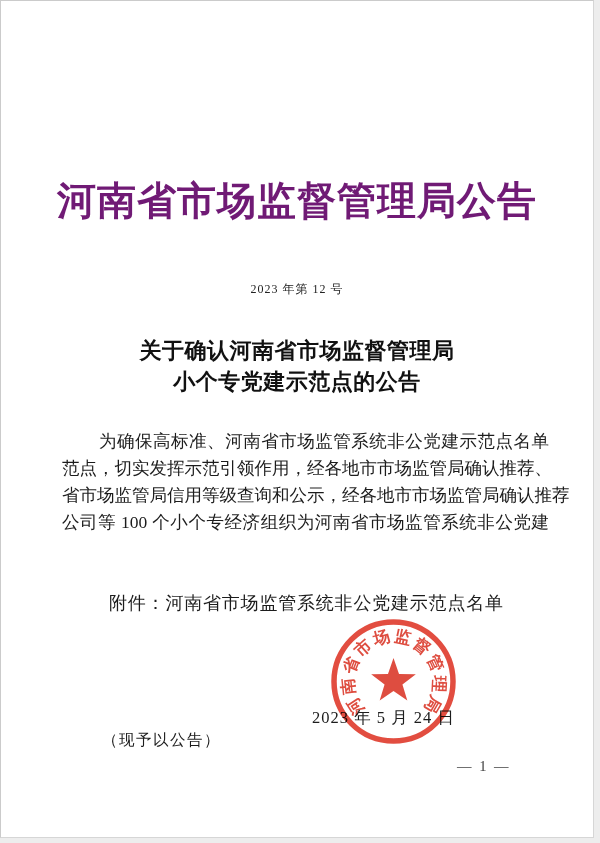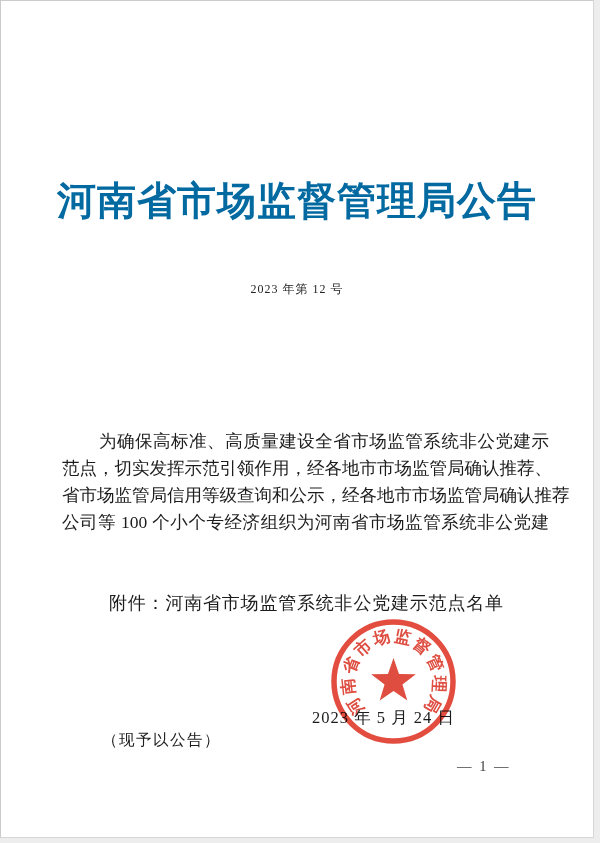--- a/index.html
+++ b/index.html
@@ -14,21 +14,21 @@
     position:absolute; left:0; top:0; width:594px; height:838px;
     background:#ffffff;
     border:1px solid #cbcbcb;
     border-right-color:#d6d6d6; border-bottom-color:#d6d6d6;
   }
 
   .doc-title {
     position:absolute; top:173px; left:0; width:100%;
     text-align:center;
     font-size:39px; font-weight:bold; letter-spacing:1px;
-    color:#0369a1;
+    color:#701a75;
   }
   .doc-number {
     position:absolute; top:280px; left:0; width:100%;
     text-align:center;
     font-size:12px; letter-spacing:1px; color:#222;
   }
   .subject {
     position:absolute; top:334px; left:0; width:100%;
     text-align:center;
     font-size:22px; font-weight:bold; line-height:31px;
@@ -80,23 +80,27 @@
 </head>
 <body>
 
 <div class="viewport">
   <div class="page">
 
     <h1 class="doc-title">河南省市场监督管理局公告</h1>
 
     <div class="doc-number">2023 年第 12 号</div>
 
+    <div class="subject">
+      <div>关于确认河南省市场监督管理局</div>
+      <div>小个专党建示范点的公告</div>
+    </div>
 
     <div class="body-block">
-      <div class="bline first">为确保高标准、高质量建设全省市场监管系统非公党建示</div>
+      <div class="bline first">为确保高标准、河南省市场监管系统非公党建示范点名单</div>
       <div class="bline">范点，切实发挥示范引领作用，经各地市市场监管局确认推荐、</div>
       <div class="bline">省市场监管局信用等级查询和公示，经各地市市场监管局确认推荐</div>
       <div class="bline">公司等 100 个小个专经济组织为河南省市场监管系统非公党建</div>
     </div>
 
     <div class="attachment">附件：河南省市场监管系统非公党建示范点名单</div>
 
     <div class="date-line">2023 年 5 月 24 日</div>
 
     <svg class="seal" width="127" height="127" viewBox="0 0 127 127">

